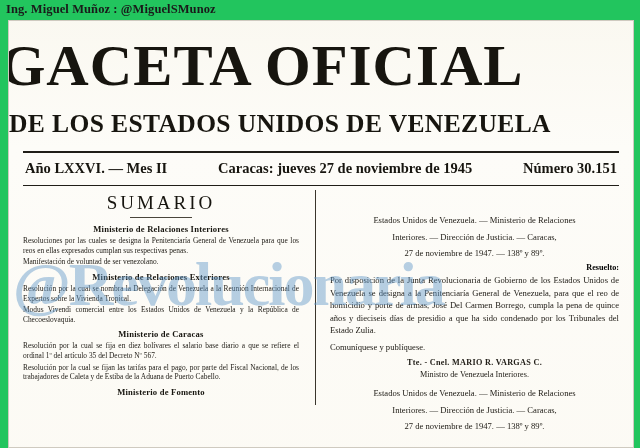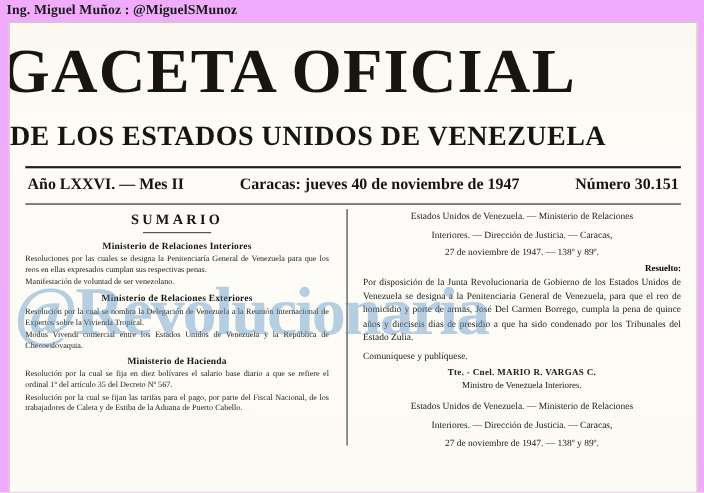--- a/index.html
+++ b/index.html
@@ -10,21 +10,21 @@
   body {
     width: 640px;
     height: 448px;
     overflow: hidden;
     font-family: "Liberation Serif", serif;
   }
   .page {
     position: relative;
     width: 640px;
     height: 448px;
-    background: #f0abfc;
+    background: #22c55e;
     overflow: hidden;
   }
   
   .credit {
     position: absolute;
     top: 2px;
     left: 6px;
     font-family: "Liberation Serif", serif;
     font-size: 12.5px;
     font-weight: bold;
@@ -137,26 +137,27 @@
   }
   .col-div {
     width: 0;
     border-left: 1px solid #3a352c;
     margin: 0 6px;
   }
   .col-right {
     flex: 1;
     padding-left: 8px;
     box-sizing: border-box;
+    margin-top: 24px;
   }
   .sumario-title {
     text-align: center;
     font-family: "Liberation Serif", serif;
-    font-size: 13px;
-    font-weight: bold;
+    font-size: 19px;
+    font-weight: normal;
     letter-spacing: 3px;
     color: #17150f;
     margin: 2px 0 3px 0;
   }
   .sumario-underline {
     width: 62px;
     height: 0;
     border-top: 1px solid #4a453b;
     margin: 0 auto 6px auto;
   }
@@ -223,21 +224,21 @@
 
     <div class="masthead">
       <div class="title-main">GACETA OFICIAL</div>
       <div class="title-sub">DE LOS ESTADOS UNIDOS DE VENEZUELA</div>
     </div>
 
     <div class="rule"></div>
 
     <div class="issueline">
       <span>Año LXXVI. — Mes II</span>
-      <span class="center">Caracas: jueves 40 de noviembre de 1947</span>
+      <span class="center">Caracas: jueves 27 de noviembre de 1945</span>
       <span>Número 30.151</span>
     </div>
 
     <div class="rule thin"></div>
 
     <div class="columns">
 
       <div class="col-left">
         <div class="sumario-title">SUMARIO</div>
         <div class="sumario-underline"></div>
@@ -248,25 +249,28 @@
           <div class="entry">Manifestación de voluntad de ser venezolano.</div>
         </div>
 
         <div>
           <div class="sec-head">Ministerio de Relaciones Exteriores</div>
           <div class="entry">Resolución por la cual se nombra la Delegación de Venezuela a la Reunión Internacional de Expertos sobre la Vivienda Tropical.</div>
           <div class="entry">Modus Vivendi comercial entre los Estados Unidos de Venezuela y la República de Checoeslovaquia.</div>
         </div>
 
         <div>
-          <div class="sec-head">Ministerio de Hacienda</div>
+          <div class="sec-head">Ministerio de Caracas</div>
           <div class="entry">Resolución por la cual se fija en diez bolívares el salario base diario a que se refiere el ordinal 1º del artículo 35 del Decreto Nº 567.</div>
           <div class="entry">Resolución por la cual se fijan las tarifas para el pago, por parte del Fiscal Nacional, de los trabajadores de Caleta y de Estiba de la Aduana de Puerto Cabello.</div>
         </div>
 
+        <div>
+          <div class="sec-head">Ministerio de Fomento</div>
+        </div>
       </div>
 
       <div class="col-div"></div>
 
       <div class="col-right">
 
         <div>
           <div class="r-para r-center">Estados Unidos de Venezuela. — Ministerio de Relaciones</div>
           <div class="r-para r-center">Interiores. — Dirección de Justicia. — Caracas,</div>
           <div class="r-para r-center">27 de noviembre de 1947. — 138º y 89º.</div>

